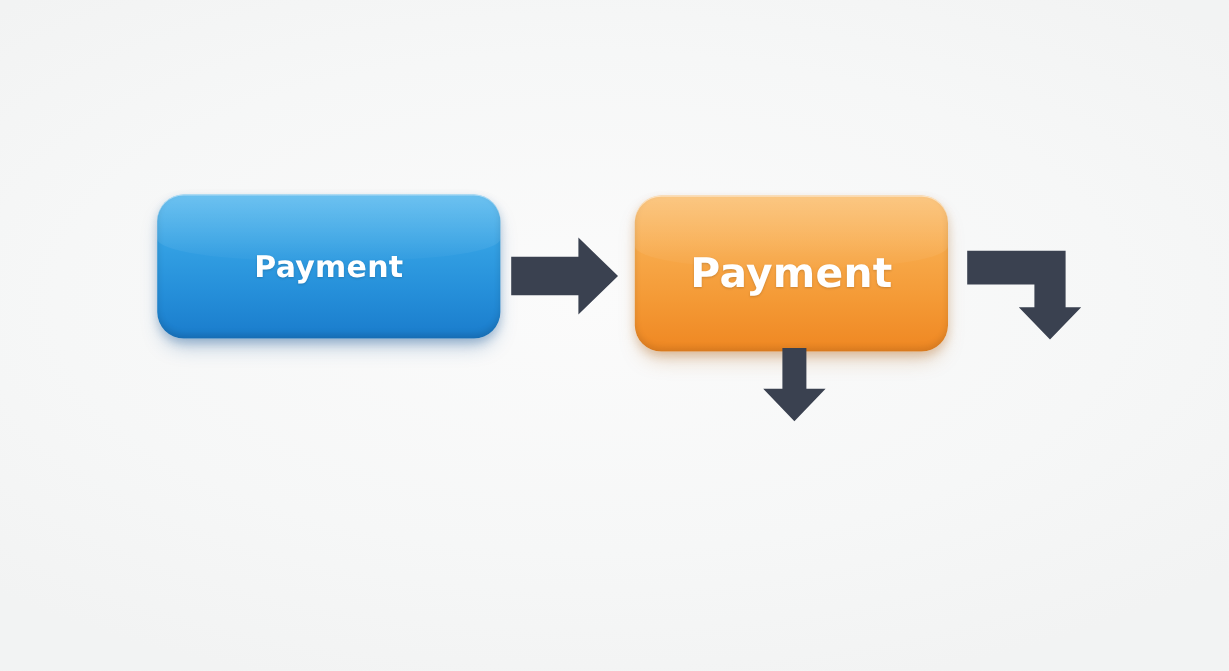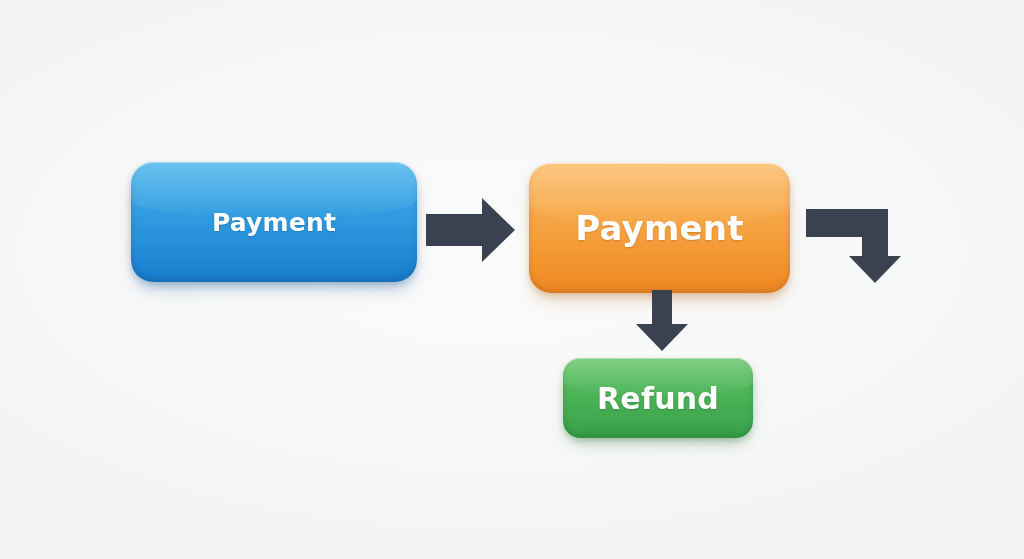--- a/index.html
+++ b/index.html
@@ -131,17 +131,14 @@
       <path d="M26,2 L46,2 L46,36 L62,36 L36,63 L10,36 L26,36 Z" fill="#3a4150"></path>
     </svg>
   </div>
 
   <div class="edge" id="edge-approval-out">
     <svg width="108" height="88" viewBox="0 0 108 88">
       <path d="M6,9 L88,9 L88,56 L101,56 L75,83 L49,56 L62,56 L62,37 L6,37 Z" fill="#3a4150"></path>
     </svg>
   </div>
 
-  <div class="node" id="node-refund">
-    <span>Refund</span>
-  </div>
 
 </div>
 
 </body></html>

